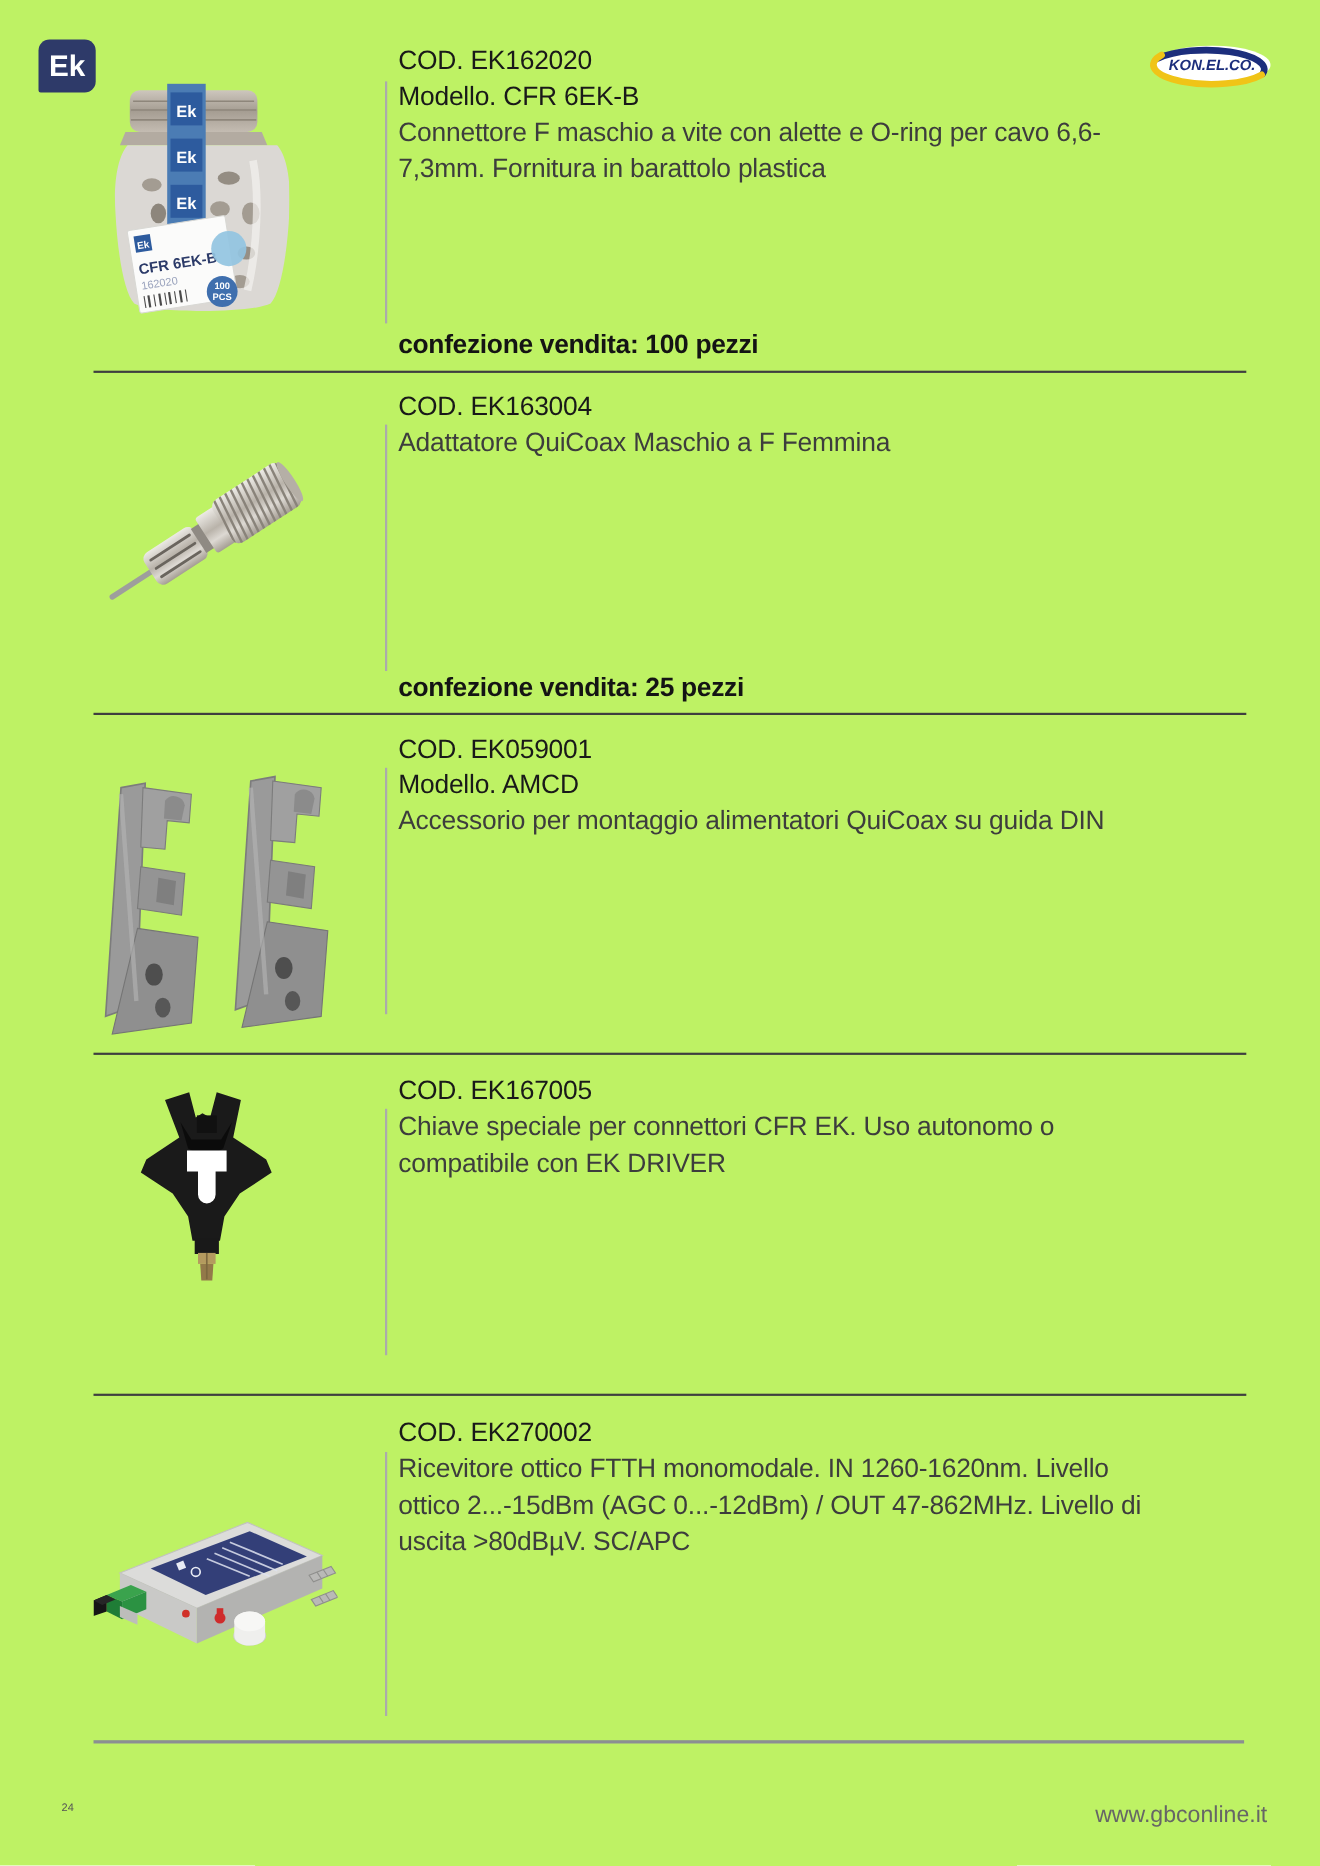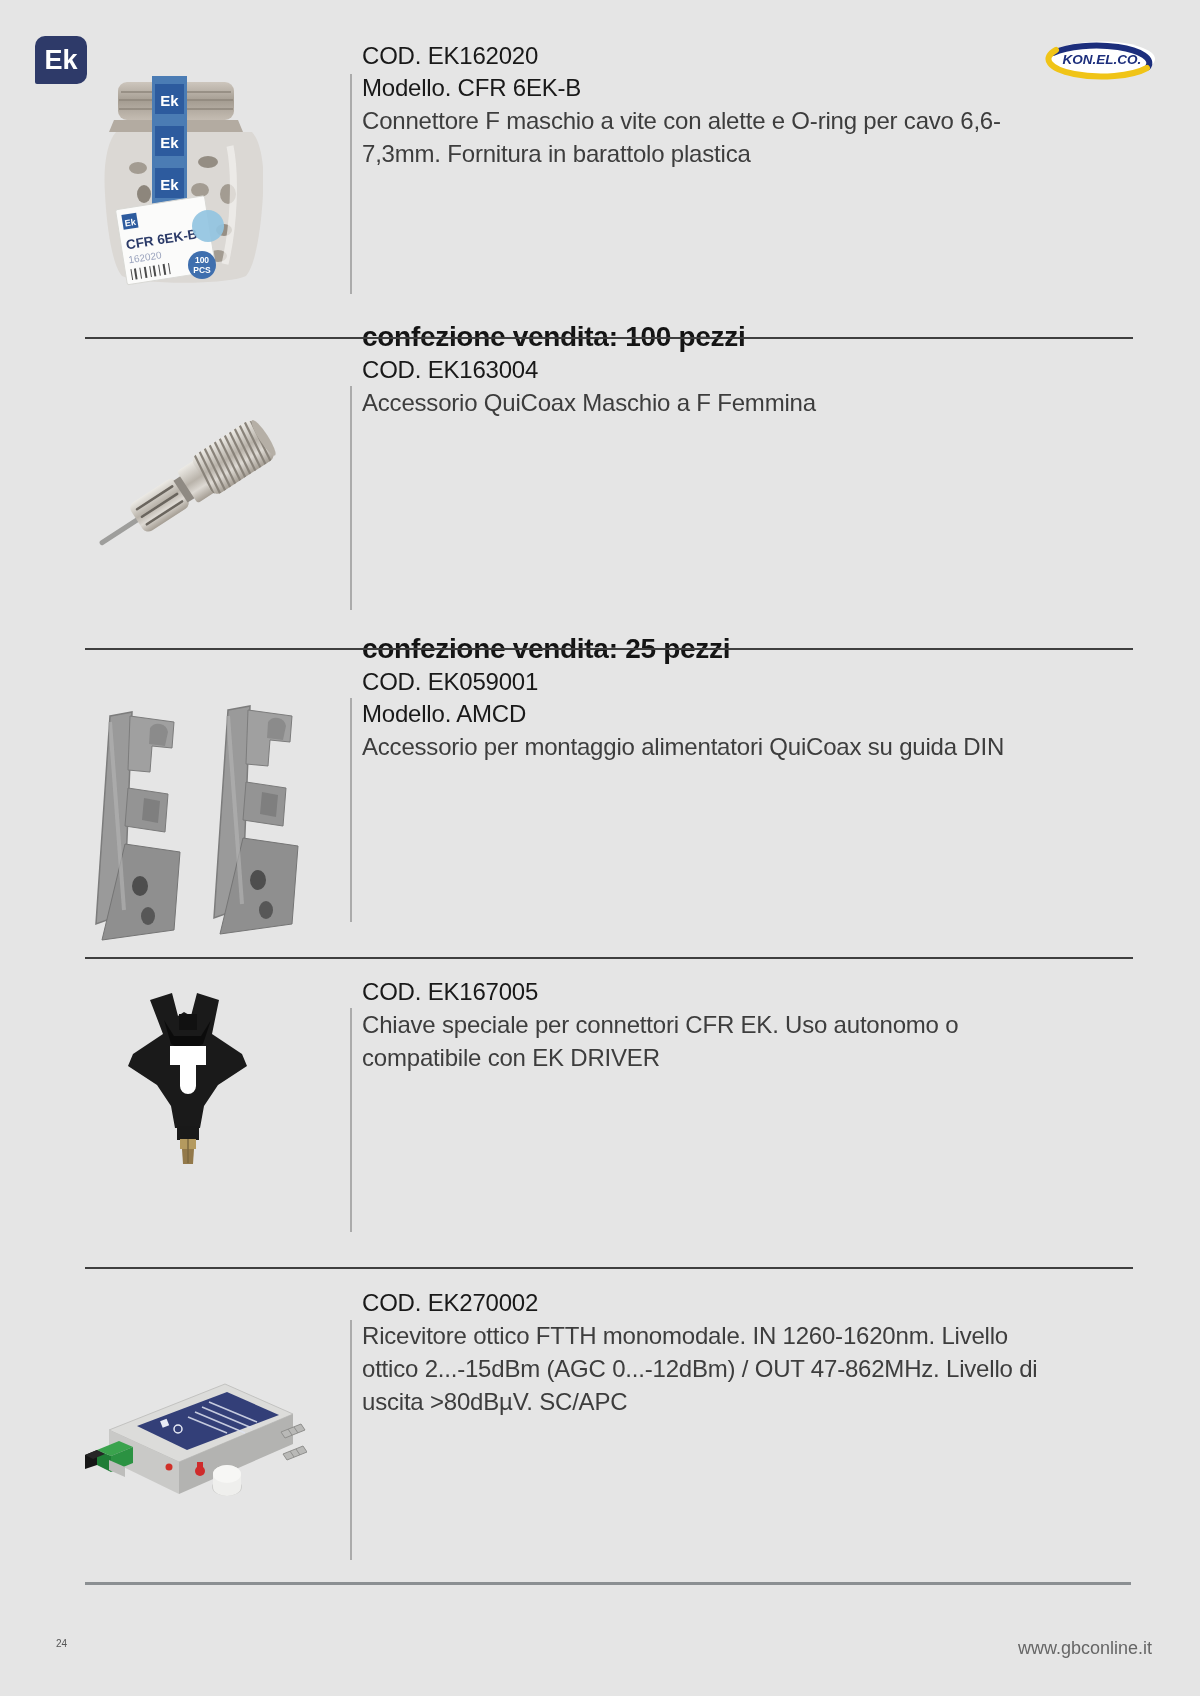--- a/index.html
+++ b/index.html
@@ -1,30 +1,30 @@
 <!DOCTYPE html>
 <html><head>
 <meta charset="utf-8">
 <style>
   html,body{margin:0;padding:0;background:#ffffff;}
-  .page{position:relative;width:1200px;height:1696px;background:#e5e5e5;overflow:hidden;
+  .page{position:relative;width:1200px;height:1696px;background:#bef264;overflow:hidden;
         font-family:"Liberation Sans","DejaVu Sans",sans-serif;}
   .img{position:absolute;}
   .ek-badge{position:absolute;left:35px;top:36px;width:52px;height:48px;background:#2e3a69;
             border-radius:10px 10px 10px 2px;color:#fff;font-weight:bold;font-size:27px;
             display:flex;align-items:center;justify-content:center;}
   .block{position:absolute;left:362px;width:700px;}
   .code,.model{font-size:24px;font-weight:normal;color:#191919;line-height:32px;margin:0;letter-spacing:-0.2px;}
   .desc{font-size:24px;font-weight:400;color:#3d3d3d;line-height:33px;margin:0;white-space:pre-line;letter-spacing:-0.2px;}
-  .packaging{position:absolute;left:362px;font-size:28px;font-weight:bold;color:#141414;letter-spacing:-0.3px;margin-top:21px;}
+  .packaging{position:absolute;left:362px;font-size:24px;font-weight:bold;color:#141414;letter-spacing:-0.3px;}
   .divider{position:absolute;left:85px;width:1048px;height:0;border-top:2px solid #3f3f3f;}
   .vline{position:absolute;left:350px;width:2px;background:#ababab;}
   .footer-line{position:absolute;left:85px;top:1582px;width:1046px;height:3px;background:#8b8f92;}
   .page-num{position:absolute;left:56px;top:1638px;font-size:10px;color:#555;}
-  .site{position:absolute;right:48px;top:1638px;font-size:18px;color:#666;}
+  .site{position:absolute;right:48px;top:1638px;font-size:21px;color:#666;}
 </style>
 </head>
 <body>
 
 <div class="page">
 
   <div class="ek-badge">
     <span>Ek</span>
   </div>
 
@@ -145,21 +145,21 @@
           <line x1="194" y1="-25" x2="188" y2="25"></line>
       </g>
       <ellipse cx="195" cy="0" rx="4.5" ry="21" fill="#b5afa6"></ellipse>
     </g>
   </svg>
 
   <div class="vline" style="top:386px;height:224px"></div>
 
   <div class="block" style="top:354px">
     <h3 class="code">COD. EK163004</h3>
-    <p class="desc">Accessorio QuiCoax Maschio a F Femmina</p>
+    <p class="desc">Adattatore QuiCoax Maschio a F Femmina</p>
   </div>
 
   <div class="packaging" style="top:612px">confezione vendita: 25 pezzi</div>
   <div class="divider" style="top:648px"></div>
 
   <svg class="img" style="left:88px;top:702px" width="228" height="240" viewBox="0 0 228 240">
     <defs>
       <g id="dinclip">
         <polygon points="22,14 44,10 36,212 8,222" fill="#9a9a9a" stroke="#7c7c7c" stroke-width="1.5"></polygon>
         <path d="M42,14 L86,20 L84,46 L64,44 L62,70 L40,68 Z" fill="#a0a0a0" stroke="#7c7c7c"></path>

